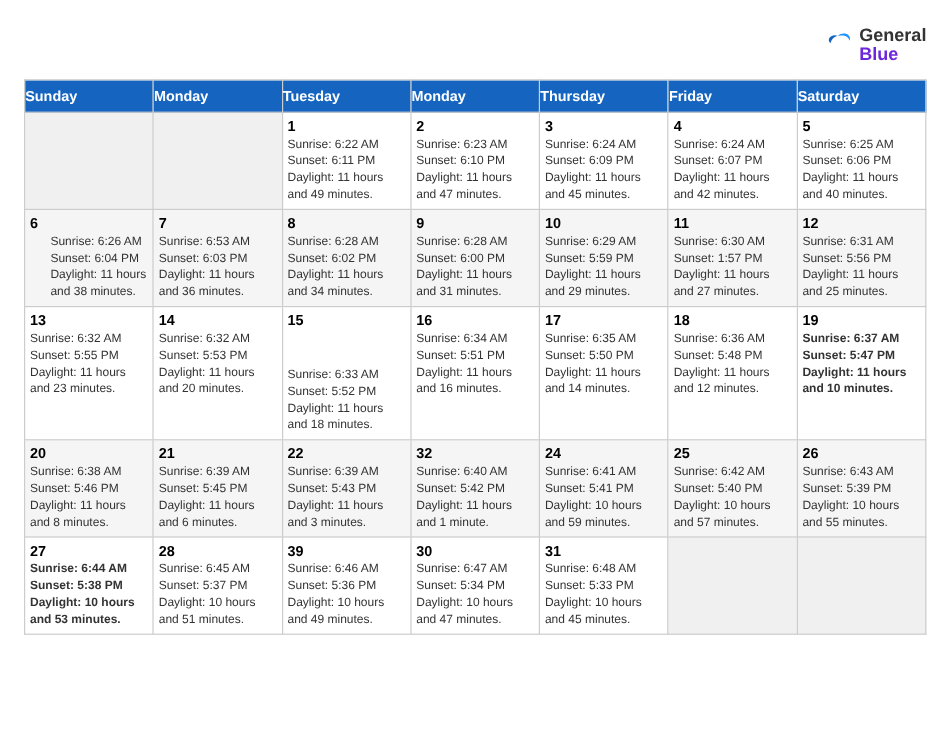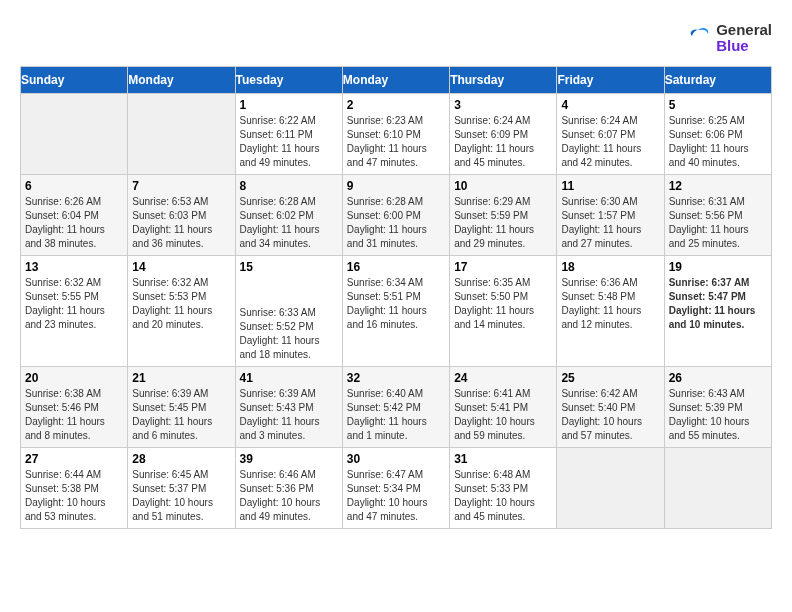--- a/index.html
+++ b/index.html
@@ -140,21 +140,21 @@
         <td>
           <span class="day-number">5</span>
           <div class="day-info" style="white-space: pre-line;">Sunrise: 6:25 AM
 Sunset: 6:06 PM
 Daylight: 11 hours and 40 minutes.</div>
         </td>
       </tr>
       <tr>
         <td>
           <span class="day-number">6</span>
-          <div class="day-info" style="white-space: pre-line;">Sunrise: 6:26 AM
+          <div class="day-info" style="white-space: pre-line; margin-left: 17px;">Sunrise: 6:26 AM
 Sunset: 6:04 PM
 Daylight: 11 hours and 38 minutes.</div>
         </td>
         <td>
           <span class="day-number">7</span>
           <div class="day-info" style="white-space: pre-line;">Sunrise: 6:53 AM
 Sunset: 6:03 PM
 Daylight: 11 hours and 36 minutes.</div>
         </td>
         <td>
@@ -239,21 +239,21 @@
 Sunset: 5:46 PM
 Daylight: 11 hours and 8 minutes.</div>
         </td>
         <td>
           <span class="day-number">21</span>
           <div class="day-info" style="white-space: pre-line;">Sunrise: 6:39 AM
 Sunset: 5:45 PM
 Daylight: 11 hours and 6 minutes.</div>
         </td>
         <td>
-          <span class="day-number">41</span>
+          <span class="day-number">22</span>
           <div class="day-info" style="white-space: pre-line;">Sunrise: 6:39 AM
 Sunset: 5:43 PM
 Daylight: 11 hours and 3 minutes.</div>
         </td>
         <td>
           <span class="day-number">32</span>
           <div class="day-info" style="white-space: pre-line;">Sunrise: 6:40 AM
 Sunset: 5:42 PM
 Daylight: 11 hours and 1 minute.</div>
         </td>
@@ -272,21 +272,21 @@
         <td>
           <span class="day-number">26</span>
           <div class="day-info" style="white-space: pre-line;">Sunrise: 6:43 AM
 Sunset: 5:39 PM
 Daylight: 10 hours and 55 minutes.</div>
         </td>
       </tr>
       <tr>
         <td>
           <span class="day-number">27</span>
-          <div class="day-info" style="white-space: pre-line;">Sunrise: 6:44 AM
+          <div class="day-info" style="white-space: pre-line; font-weight: bold;">Sunrise: 6:44 AM
 Sunset: 5:38 PM
 Daylight: 10 hours and 53 minutes.</div>
         </td>
         <td>
           <span class="day-number">28</span>
           <div class="day-info" style="white-space: pre-line;">Sunrise: 6:45 AM
 Sunset: 5:37 PM
 Daylight: 10 hours and 51 minutes.</div>
         </td>
         <td>

